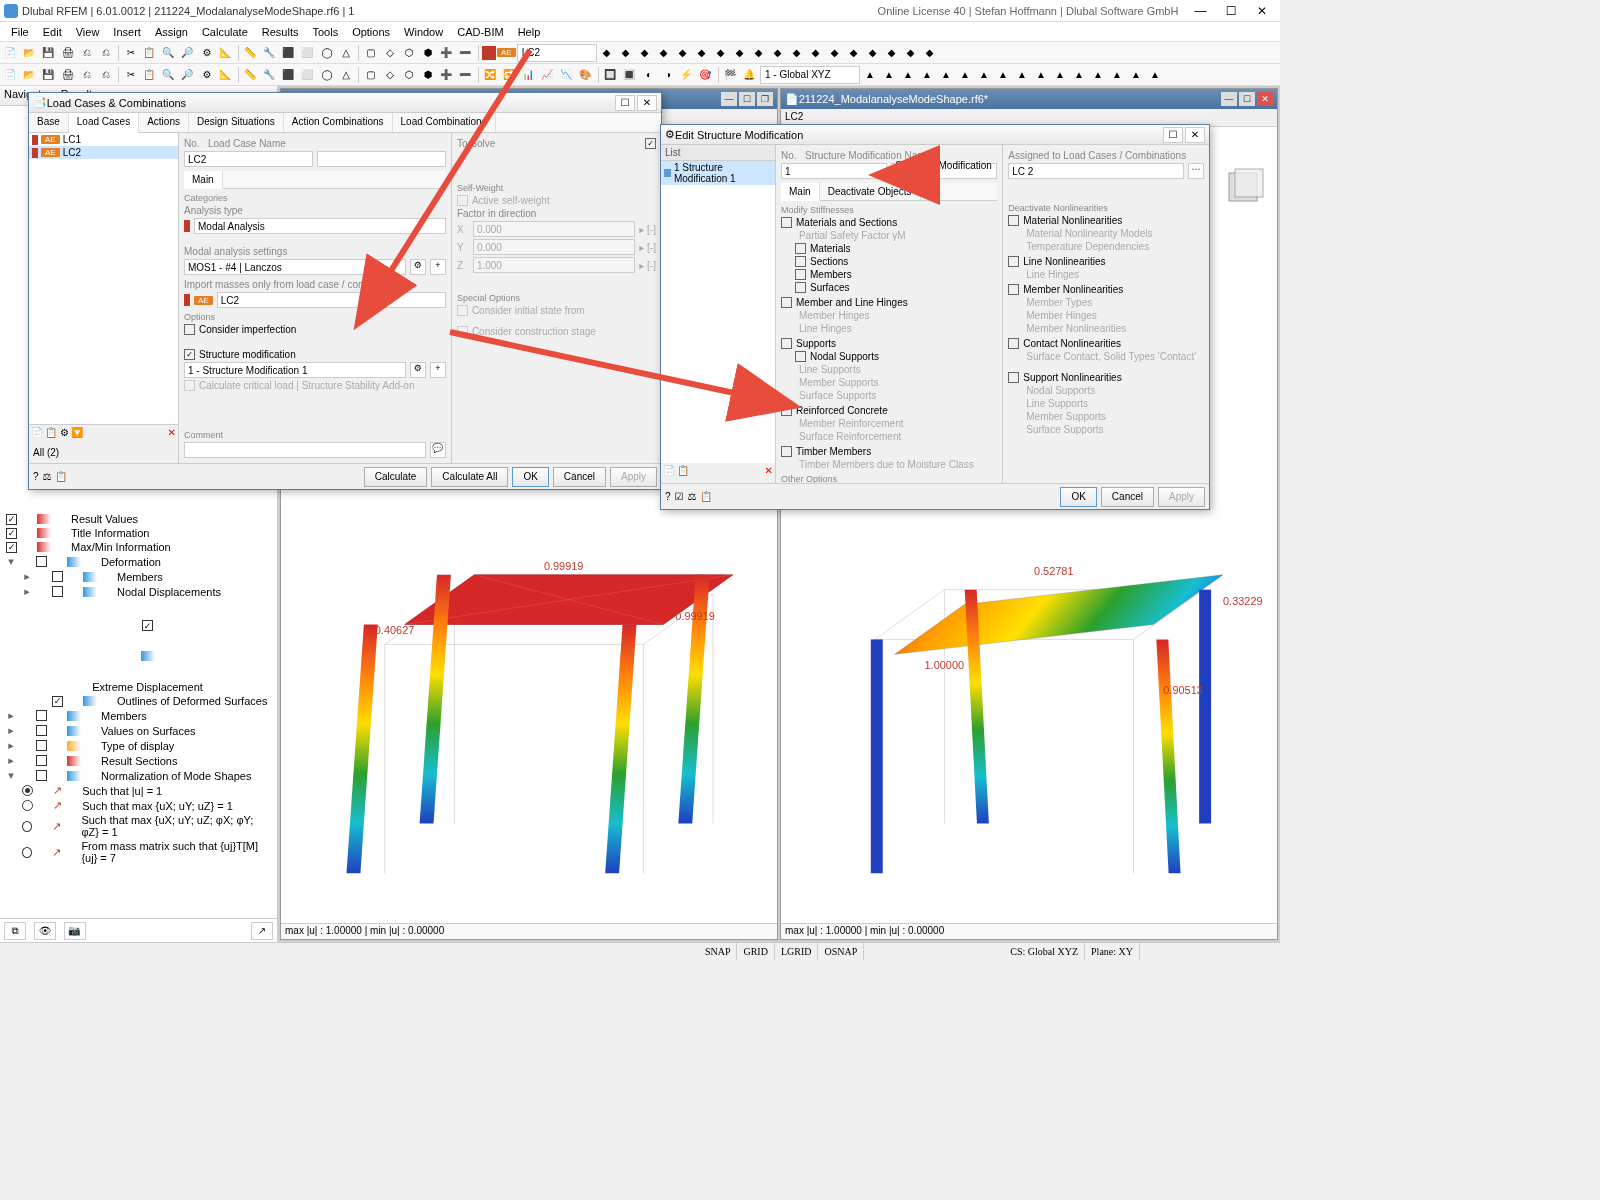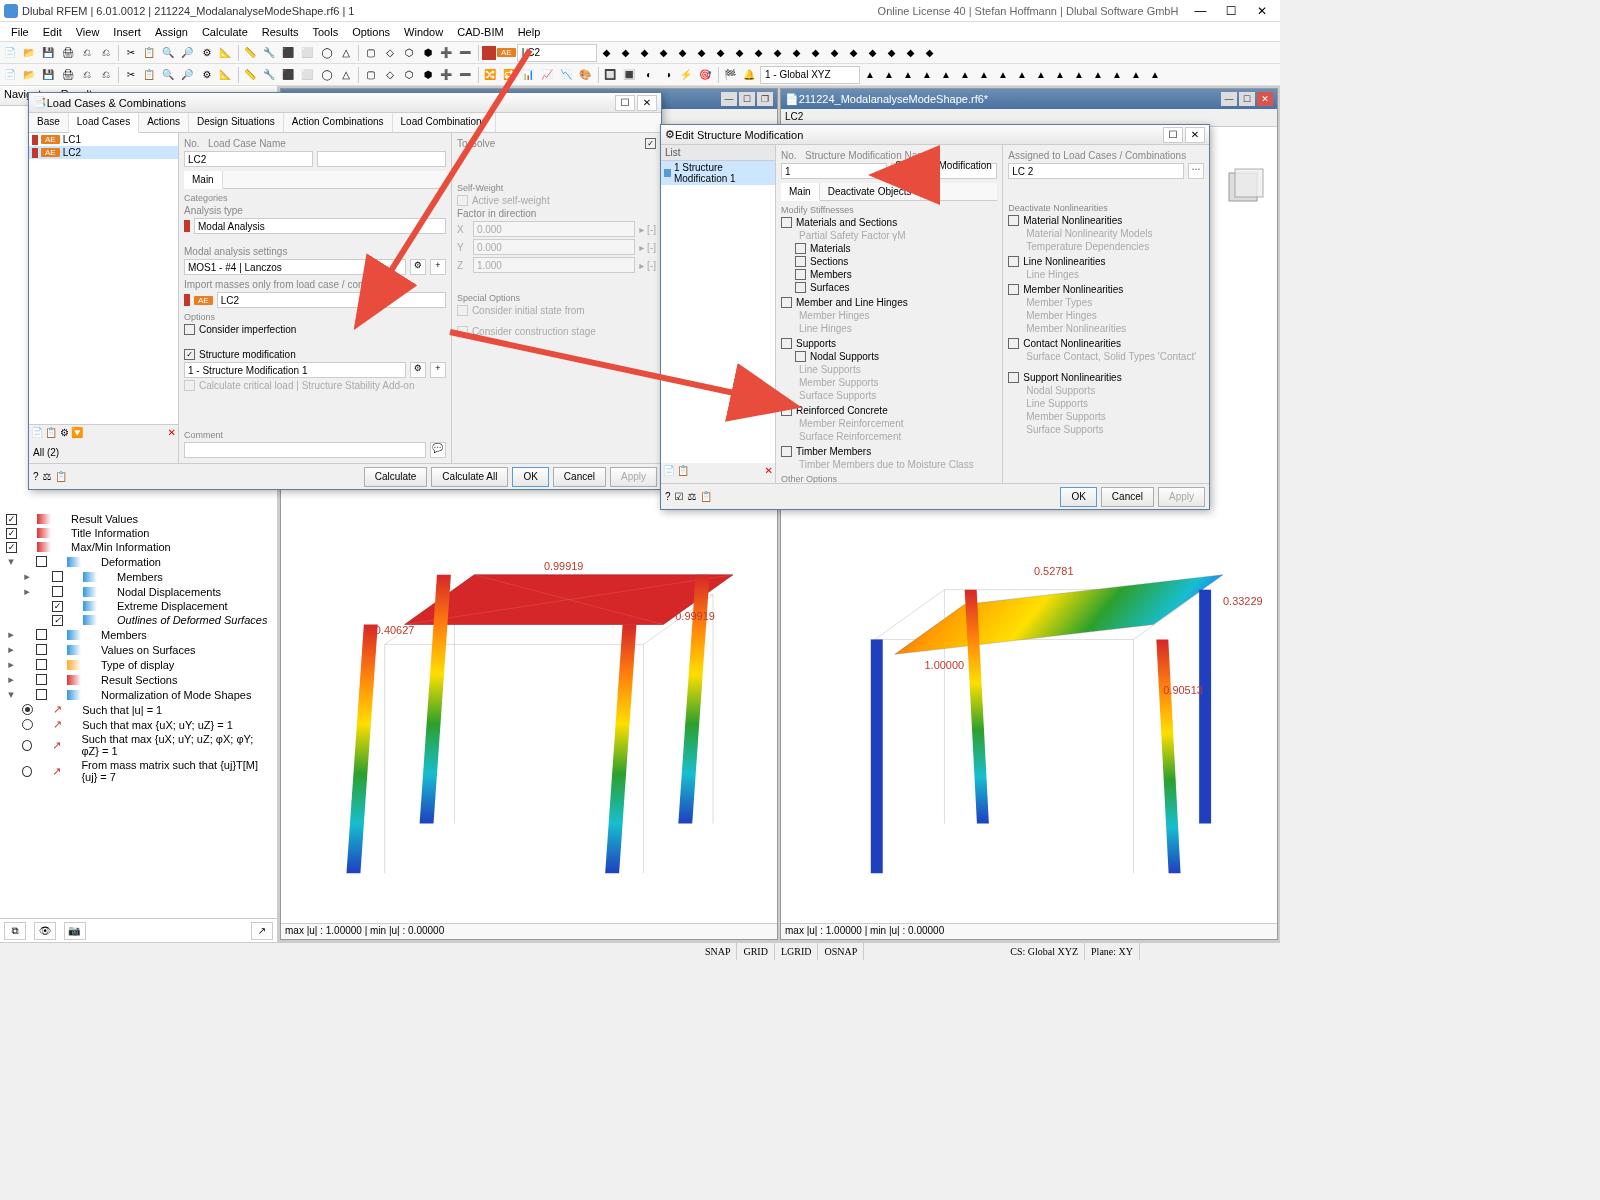--- a/index.html
+++ b/index.html
@@ -247,27 +247,27 @@
           <span class="chk"></span>
           <span class="icn" style="background: linear-gradient(90deg, rgb(51, 153, 221), rgb(255, 255, 255));"></span>
           <span>Members</span>
         </div>
         <div class="nav-item" style="padding-left: 18px;">
           <span class="expand">▸</span>
           <span class="chk"></span>
           <span class="icn" style="background: linear-gradient(90deg, rgb(51, 153, 221), rgb(255, 255, 255));"></span>
           <span>Nodal Displacements</span>
         </div>
-        <div class="nav-item" style="padding-left: 18px;">
+        <div class="nav-item" style="padding-left: 18px; flex-direction: column;">
           <span class="expand"></span>
           <span class="chk on"></span>
           <span class="icn" style="background: linear-gradient(90deg, rgb(51, 153, 221), rgb(255, 255, 255));"></span>
           <span>Extreme Displacement</span>
         </div>
-        <div class="nav-item" style="padding-left: 18px; font-style: italic;">
+        <div class="nav-item" style="padding-left: 18px;">
           <span class="expand"></span>
           <span class="chk on"></span>
           <span class="icn" style="background: linear-gradient(90deg, rgb(51, 153, 221), rgb(255, 255, 255));"></span>
           <span>Outlines of Deformed Surfaces</span>
         </div>
         <div class="nav-item" style="padding-left: 2px;">
           <span class="expand">▸</span>
           <span class="chk"></span>
           <span class="icn" style="background: linear-gradient(90deg, rgb(51, 153, 221), rgb(255, 255, 255));"></span>
           <span>Members</span>

